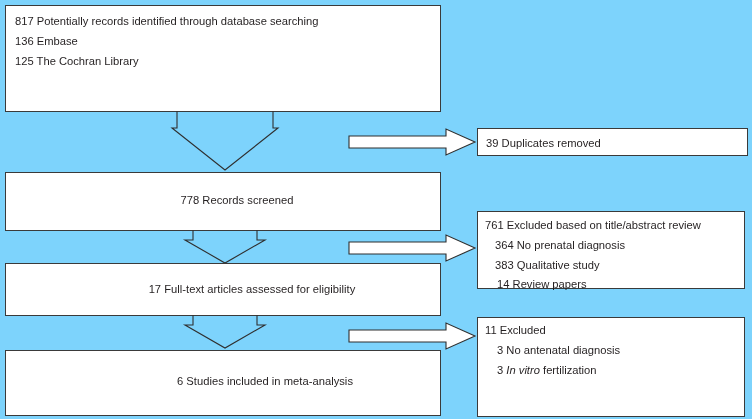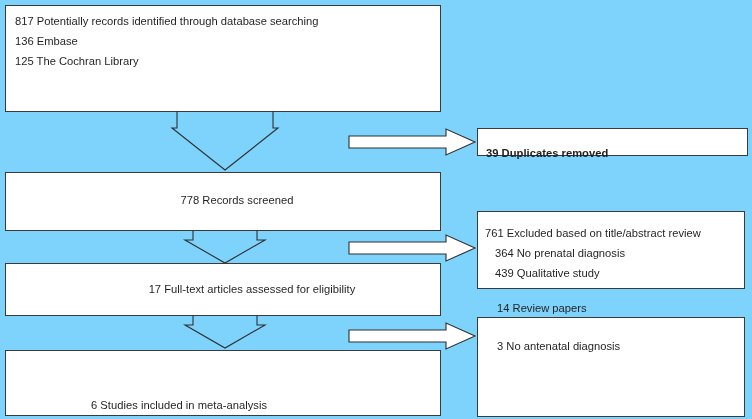--- a/index.html
+++ b/index.html
@@ -49,21 +49,20 @@
     line-height: 19.8px;
   }
   .lines .ln {
     white-space: nowrap;
   }
   .lines .ln.sub {
     padding-left: 10px;
   }
   .lines .ln.sub2 {
     padding-left: 12px;
-    margin-top: 16px;
   }
   em {
     font-style: italic;
   }
 
   
   .arrow {
     position: absolute;
   }
   .arrow svg {
@@ -102,62 +101,64 @@
     </svg>
   </div>
 
   <div class="arrow" style="left:348px; top:128px; width:128px; height:28px;">
     <svg width="128" height="28" viewBox="0 0 128 28">
       <path class="shape-stroke" d="M 1 8 L 98 8 L 98 1 L 127 14 L 98 27 L 98 20 L 1 20 Z"></path>
     </svg>
   </div>
 
   <div class="box box-side" style="left:477px; top:128px; width:271px; height:28px;"></div>
-  <div class="txt" style="left:486px; top:144px;font-weight:bold;">39 Duplicates removed</div>
+  <div class="txt" style="left:486px; top:134px;">39 Duplicates removed</div>
 
   <div class="box box-main" style="left:5px; top:172px; width:436px; height:59px;"></div>
   <div class="txt txt-center" style="top:191px; left:5px; width:464px;">778 Records screened</div>
 
   <div class="arrow" style="left:185px; top:229px; width:80px; height:36px;">
     <svg width="80" height="36" viewBox="0 0 80 36">
       <path class="vshape" d="M 8 1 L 8 11 L 0 11 L 40 34 L 80 11 L 72 11 L 72 1"></path>
     </svg>
   </div>
 
   <div class="arrow" style="left:348px; top:234px; width:128px; height:28px;">
     <svg width="128" height="28" viewBox="0 0 128 28">
       <path class="shape-stroke" d="M 1 8 L 98 8 L 98 1 L 127 14 L 98 27 L 98 20 L 1 20 Z"></path>
     </svg>
   </div>
 
   <div class="box box-side" style="left:477px; top:211px; width:268px; height:78px;"></div>
-  <div class="lines" style="left:485px; top:224px;">
+  <div class="lines" style="left:485px; top:216px;">
     <div class="ln">761 Excluded based on title/abstract review</div>
     <div class="ln sub">364 No prenatal diagnosis</div>
-    <div class="ln sub">439 Qualitative study</div>
+    <div class="ln sub">383 Qualitative study</div>
     <div class="ln sub2">14 Review papers</div>
   </div>
 
   <div class="box box-main" style="left:5px; top:263px; width:436px; height:53px;"></div>
   <div class="txt txt-center" style="top:280px; left:18px; width:468px;">17 Full-text articles assessed for eligibility</div>
 
   <div class="arrow" style="left:185px; top:314px; width:80px; height:36px;">
     <svg width="80" height="36" viewBox="0 0 80 36">
       <path class="vshape" d="M 8 1 L 8 11 L 0 11 L 40 34 L 80 11 L 72 11 L 72 1"></path>
     </svg>
   </div>
 
   <div class="arrow" style="left:348px; top:322px; width:128px; height:28px;">
     <svg width="128" height="28" viewBox="0 0 128 28">
       <path class="shape-stroke" d="M 1 8 L 98 8 L 98 1 L 127 14 L 98 27 L 98 20 L 1 20 Z"></path>
     </svg>
   </div>
 
   <div class="box box-side" style="left:477px; top:317px; width:268px; height:100px;"></div>
   <div class="lines" style="left:485px; top:321px;">
+    <div class="ln">11 Excluded</div>
     <div class="ln sub2">3 No antenatal diagnosis</div>
+    <div class="ln sub2">3 <em>In vitro</em> fertilization</div>
 
   </div>
 
   <div class="box box-main" style="left:5px; top:350px; width:436px; height:66px;"></div>
-  <div class="txt txt-center" style="top:396px; left:5px; width:348px;">6 Studies included in meta-analysis</div>
+  <div class="txt txt-center" style="top:372px; left:5px; width:348px;text-align:right;">6 Studies included in meta-analysis</div>
 
 </div>
 
 </body></html>

